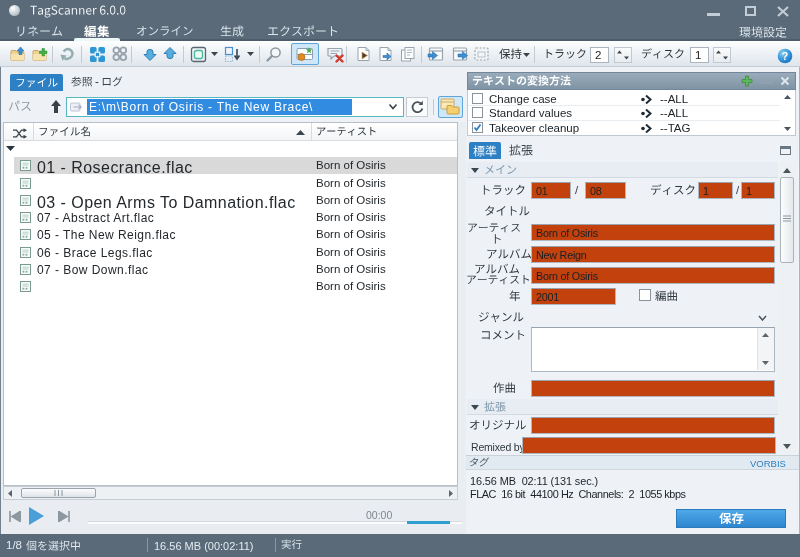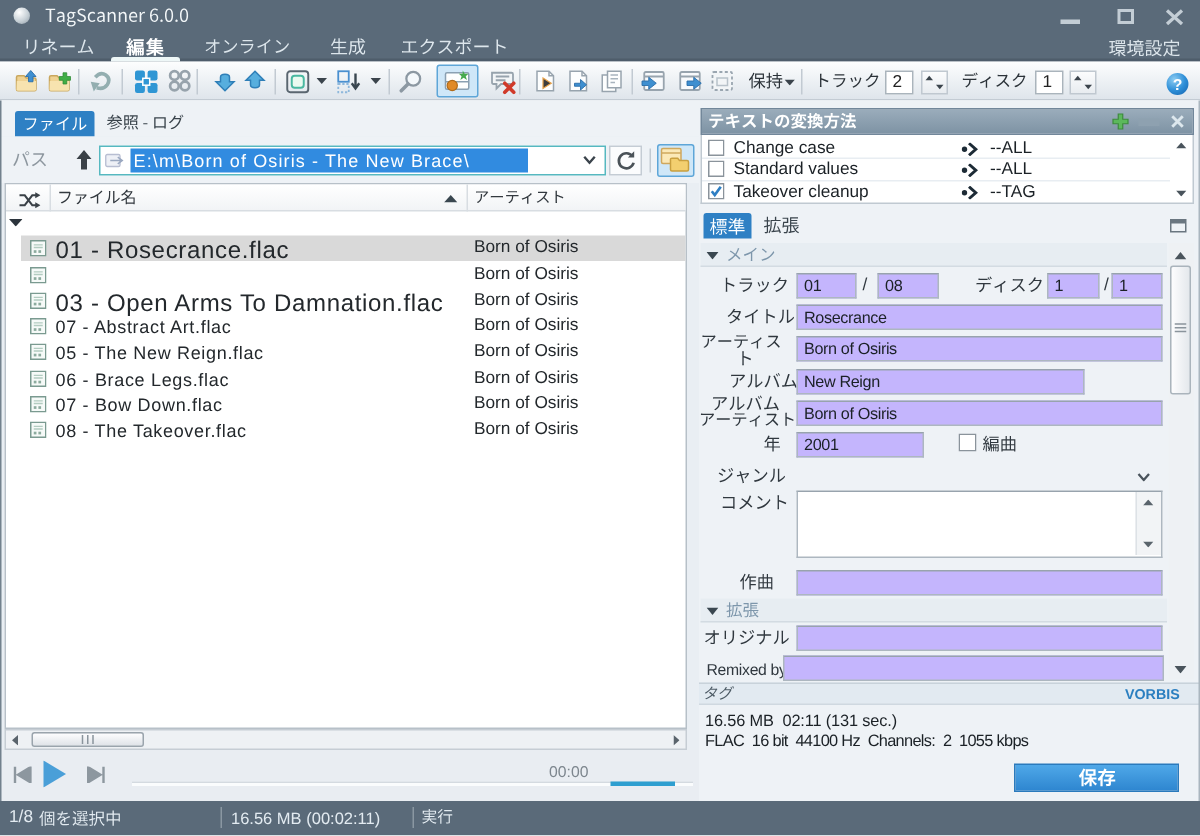--- a/index.html
+++ b/index.html
@@ -1,19 +1,19 @@
 <!DOCTYPE html>
 <html><head><meta charset="utf-8"><title>TagScanner</title><style>
 *{margin:0;padding:0;box-sizing:border-box}
 html,body{width:800px;height:557px;overflow:hidden}
 body{font-family:"Liberation Sans",sans-serif;-webkit-font-smoothing:antialiased}
 #win{position:relative;width:800px;height:557px;background:#e9eef3;overflow:hidden}
 .abs{position:absolute}
 svg{display:block}
-.inp{position:absolute;background:#c4b5fd;border:1px solid #adb7c0;border-top-color:#98a3ad;
+.inp{position:absolute;background:#c2410c;border:1px solid #adb7c0;border-top-color:#98a3ad;
  font-size:10.8px;letter-spacing:-0.25px;color:#1b2126;line-height:14px;padding:1px 0 0 4px;white-space:nowrap;overflow:hidden}
 .sep{position:absolute;top:46px;width:1px;height:17px;background:#c2cad2}
 </style></head><body>
 <div id="win">
     <div class="abs" style="left:0;top:0;width:800px;height:41px;background:#5a6a79"></div>
     <div class="abs" style="left:9px;top:5px;width:11px;height:11px;border-radius:50%;background:radial-gradient(circle at 35% 30%,#ffffff,#c7d0d6 55%,#8d9aa4)"></div>
     <div class="abs" style="left:30px;top:4px">
       <svg class="" width="96.0" height="12.0" viewBox="0 0 96.0 12.0" style="overflow:visible">
         <path d="M3 10.6H4.2V2.7H6.8V1.8H0.4V2.7H3.0Z M9.8 10.7C10.6 10.7 11.3 10.3 12 9.8H12.0L12.1 10.6H13.0V6.6C13 4.9 12.3 3.9 10.7 3.9C9.7 3.9 8.8 4.3 8.2 4.7L8.6 5.5C9.1 5.1 9.8 4.8 10.5 4.8C11.6 4.8 11.9 5.6 11.9 6.4C9.1 6.7 7.9 7.5 7.9 8.9C7.9 10 8.7 10.7 9.8 10.7ZM10.1 9.8C9.5 9.8 9 9.5 9 8.8C9 8 9.7 7.4 11.9 7.2V9.0C11.3 9.5 10.7 9.8 10.1 9.8Z M17.2 13.6C19.3 13.6 20.5 12.5 20.5 11.3C20.5 10.2 19.8 9.8 18.3 9.8H17.0C16.1 9.8 15.9 9.5 15.9 9.0C15.9 8.7 16 8.5 16.3 8.3C16.6 8.4 16.9 8.5 17.2 8.5C18.6 8.5 19.6 7.6 19.6 6.2C19.6 5.7 19.4 5.2 19.1 4.9H20.4V4.0H18.2C17.9 3.9 17.6 3.9 17.2 3.9C15.9 3.9 14.8 4.8 14.8 6.2C14.8 7 15.2 7.6 15.6 8.0V8.0C15.3 8.2 14.9 8.7 14.9 9.2C14.9 9.7 15.2 10.1 15.5 10.3V10.3C14.9 10.7 14.6 11.3 14.6 11.8C14.6 12.9 15.7 13.6 17.2 13.6ZM17.2 7.8C16.5 7.8 15.9 7.2 15.9 6.2C15.9 5.2 16.5 4.7 17.2 4.7C18 4.7 18.6 5.2 18.6 6.2C18.6 7.2 18 7.8 17.2 7.8ZM17.4 12.8C16.2 12.8 15.5 12.4 15.5 11.7C15.5 11.3 15.7 10.9 16.2 10.6C16.5 10.6 16.8 10.7 17 10.7H18.1C19 10.7 19.5 10.9 19.5 11.5C19.5 12.2 18.7 12.8 17.4 12.8Z M24.4 10.7C26.2 10.7 27.3 9.6 27.3 8.2C27.3 6.9 26.6 6.3 25.5 5.9L24.3 5.3C23.6 5 22.8 4.7 22.8 3.9C22.8 3.1 23.5 2.6 24.5 2.6C25.3 2.6 25.9 2.9 26.5 3.4L27 2.7C26.4 2.1 25.5 1.6 24.5 1.6C22.9 1.6 21.7 2.6 21.7 3.9C21.7 5.2 22.7 5.8 23.5 6.2L24.7 6.7C25.6 7.1 26.2 7.4 26.2 8.3C26.2 9.2 25.5 9.7 24.4 9.7C23.5 9.7 22.6 9.3 21.9 8.7L21.3 9.4C22 10.2 23.1 10.7 24.4 10.7Z M31.5 10.7C32.3 10.7 33.1 10.4 33.6 9.9L33.2 9.2C32.8 9.5 32.2 9.8 31.6 9.8C30.4 9.8 29.6 8.8 29.6 7.3C29.6 5.8 30.5 4.8 31.7 4.8C32.2 4.8 32.6 5 33 5.4L33.5 4.6C33.1 4.2 32.5 3.9 31.6 3.9C29.9 3.9 28.5 5.1 28.5 7.3C28.5 9.5 29.8 10.7 31.5 10.7Z M36.6 10.7C37.4 10.7 38.1 10.3 38.7 9.8H38.8L38.9 10.6H39.8V6.6C39.8 4.9 39.1 3.9 37.5 3.9C36.5 3.9 35.6 4.3 35 4.7L35.4 5.5C35.9 5.1 36.6 4.8 37.3 4.8C38.4 4.8 38.7 5.6 38.7 6.4C35.9 6.7 34.7 7.5 34.7 8.9C34.7 10 35.5 10.7 36.6 10.7ZM36.9 9.8C36.3 9.8 35.7 9.5 35.7 8.8C35.7 8 36.5 7.4 38.7 7.2V9.0C38.1 9.5 37.5 9.8 36.9 9.8Z M41.8 10.6H42.9V5.8C43.6 5.2 44.1 4.8 44.7 4.8C45.6 4.8 46 5.4 46 6.6V10.6H47.1V6.4C47.1 4.8 46.4 3.9 45.1 3.9C44.2 3.9 43.5 4.4 42.9 5.0H42.9L42.7 4.0H41.8Z M49.2 10.6H50.3V5.8C50.9 5.2 51.4 4.8 52 4.8C52.9 4.8 53.3 5.4 53.3 6.6V10.6H54.4V6.4C54.4 4.8 53.7 3.9 52.4 3.9C51.5 3.9 50.8 4.4 50.2 5.0H50.2L50.1 4.0H49.2Z M59.1 10.7C60 10.7 60.7 10.4 61.3 10.1L60.9 9.3C60.4 9.6 59.9 9.8 59.2 9.8C58 9.8 57.2 9 57.1 7.6H61.5C61.5 7.4 61.5 7.2 61.5 6.9C61.5 5.1 60.6 3.9 58.9 3.9C57.4 3.9 56 5.2 56 7.3C56 9.5 57.4 10.7 59.1 10.7ZM57.1 6.8C57.2 5.5 58 4.8 58.9 4.8C60 4.8 60.6 5.5 60.6 6.8Z M63.1 10.6H64.2V6.4C64.7 5.3 65.3 4.9 65.9 4.9C66.1 4.9 66.3 4.9 66.5 5.0L66.7 4.0C66.5 3.9 66.3 3.9 66 3.9C65.3 3.9 64.6 4.4 64.2 5.2H64.1L64 4.0H63.1Z M73 10.7C74.4 10.7 75.5 9.6 75.5 7.9C75.5 6 74.6 5.1 73.1 5.1C72.4 5.1 71.6 5.5 71.1 6.2C71.1 3.4 72.1 2.5 73.3 2.5C73.9 2.5 74.4 2.8 74.7 3.2L75.4 2.5C74.9 2 74.2 1.6 73.3 1.6C71.6 1.6 70 2.9 70 6.4C70 9.3 71.3 10.7 73 10.7ZM71.1 7.0C71.7 6.2 72.3 5.9 72.9 5.9C74 5.9 74.5 6.7 74.5 7.9C74.5 9.1 73.8 9.9 73 9.9C71.9 9.9 71.2 8.9 71.1 7.0Z M77.7 10.7C78.1 10.7 78.5 10.4 78.5 9.9C78.5 9.4 78.1 9 77.7 9.0C77.3 9 76.9 9.4 76.9 9.9C76.9 10.4 77.3 10.7 77.7 10.7Z M82.7 10.7C84.4 10.7 85.4 9.2 85.4 6.1C85.4 3.1 84.4 1.6 82.7 1.6C81 1.6 80 3.1 80 6.1C80 9.2 81 10.7 82.7 10.7ZM82.7 9.8C81.7 9.8 81 8.7 81 6.1C81 3.6 81.7 2.5 82.7 2.5C83.7 2.5 84.4 3.6 84.4 6.1C84.4 8.7 83.7 9.8 82.7 9.8Z M87.7 10.7C88.1 10.7 88.5 10.4 88.5 9.9C88.5 9.4 88.1 9 87.7 9.0C87.3 9 86.9 9.4 86.9 9.9C86.9 10.4 87.3 10.7 87.7 10.7Z M92.7 10.7C94.4 10.7 95.4 9.2 95.4 6.1C95.4 3.1 94.4 1.6 92.7 1.6C91 1.6 90 3.1 90 6.1C90 9.2 91 10.7 92.7 10.7ZM92.7 9.8C91.7 9.8 91 8.7 91 6.1C91 3.6 91.7 2.5 92.7 2.5C93.7 2.5 94.4 3.6 94.4 6.1C94.4 8.7 93.7 9.8 92.7 9.8Z" fill="#f2f6f8"></path>
       </svg>
@@ -397,21 +397,20 @@
     <div class="abs" style="left:37px;top:263.0px;font-size:12px;color:#23282c;letter-spacing:0.45px;white-space:nowrap">07 - Bow Down.flac</div>
     <div class="abs" style="left:316px;top:263.0px;font-size:11.5px;color:#23282c;white-space:nowrap">Born of Osiris</div>
     <div class="abs" style="left:20px;top:281.3px">
       <svg width="11" height="11" viewBox="0 0 11 11" style="">
         <rect x="0.5" y="0.5" width="10" height="10" fill="#f6faf8" stroke="#7a9a90" stroke-width="1"></rect>
         <rect x="2.5" y="6.8" width="1.8" height="1.8" fill="#8cab9e"></rect>
         <rect x="5.6" y="6.8" width="1.8" height="1.8" fill="#8cab9e"></rect>
         <path d="M2.5 3.2 L8.5 3.2 M2.5 5 L8.5 5" stroke="#b2ccc0" stroke-width="0.9"></path>
       </svg>
     </div>
-    <div class="abs" style="left:37px;top:280.3px;font-size:12px;color:#23282c;letter-spacing:0.45px;white-space:nowrap">08 - The Takeover.flac</div>
     <div class="abs" style="left:316px;top:280.3px;font-size:11.5px;color:#23282c;white-space:nowrap">Born of Osiris</div>
     <div class="abs" style="left:3px;top:486px;width:455px;height:14px;background:#eef1f4;border:1px solid #c6cdd4;border-top:1px solid #c6cdd4"></div>
     <div class="abs" style="left:8px;top:490px">
       <svg width="4" height="7" viewBox="0 0 4 7" style="">
         <path d="M4 0 L4 7 L0 3.5 Z" fill="#5a646c"></path>
       </svg>
     </div>
     <div class="abs" style="left:449px;top:490px">
       <svg width="4" height="7" viewBox="0 0 4 7" style="">
         <path d="M0 0 L0 7 L4 3.5 Z" fill="#5a646c"></path>
@@ -538,40 +537,39 @@
     <div class="abs" style="left:480px;top:184px">
       <svg class="" width="46.0" height="11.5" viewBox="0 0 46.0 11.5" style="overflow:visible">
         <path d="M3.9 9.1C3.9 9.5 3.9 10.1 3.8 10.5H4.9C4.9 10.1 4.8 9.5 4.8 9.1L4.8 5.3C6.1 5.7 8.1 6.5 9.3 7.2L9.7 6.2C8.5 5.6 6.3 4.7 4.8 4.3V2.4C4.8 2.1 4.9 1.6 4.9 1.2H3.8C3.9 1.6 3.9 2.1 3.9 2.4C3.9 3.4 3.9 8.5 3.9 9.1Z M14.2 1.6V2.5C14.5 2.5 14.8 2.5 15.2 2.5C15.8 2.5 19.1 2.5 19.7 2.5C20.1 2.5 20.5 2.5 20.8 2.5V1.6C20.5 1.6 20.1 1.6 19.7 1.6C19 1.6 15.8 1.6 15.2 1.6C14.8 1.6 14.5 1.6 14.2 1.6ZM21.6 4.6 20.9 4.2C20.8 4.2 20.6 4.3 20.3 4.3C19.7 4.3 14.8 4.3 14.2 4.3C13.9 4.3 13.5 4.2 13.1 4.2V5.2C13.5 5.1 14 5.1 14.2 5.1C14.9 5.1 19.8 5.1 20.4 5.1C20.1 6 19.7 6.9 19 7.7C18 8.7 16.6 9.4 14.9 9.8L15.7 10.6C17.1 10.2 18.6 9.5 19.8 8.2C20.6 7.3 21.1 6.1 21.4 4.9C21.5 4.8 21.5 4.7 21.6 4.6Z M28.6 3.5 27.7 3.8C27.9 4.3 28.5 5.8 28.6 6.3L29.5 6.0C29.3 5.5 28.8 4 28.6 3.5ZM32.7 4.1 31.7 3.8C31.6 5.3 31 6.8 30.1 7.8C29.2 8.9 27.7 9.8 26.4 10.2L27.2 11.0C28.5 10.5 29.9 9.6 30.9 8.2C31.7 7.2 32.2 6 32.5 4.7C32.6 4.6 32.6 4.4 32.7 4.1ZM25.9 4.1 25 4.4C25.3 4.8 25.9 6.4 26.1 7.0L26.9 6.7C26.7 6.1 26.1 4.6 25.9 4.1Z M40.7 1.2 39.6 0.8C39.5 1.1 39.4 1.6 39.2 1.7C38.8 2.8 37.6 4.5 35.6 5.6L36.4 6.2C37.7 5.4 38.7 4.4 39.3 3.4H43.2C43 4.5 42.3 5.9 41.4 7.0C40.4 8.2 38.9 9.3 36.8 9.9L37.6 10.6C39.8 9.8 41.2 8.8 42.2 7.5C43.2 6.3 44 4.7 44.3 3.5C44.3 3.4 44.4 3.1 44.5 2.9L43.8 2.5C43.6 2.5 43.3 2.6 43 2.6H39.9L40.2 2.1C40.3 1.9 40.5 1.5 40.7 1.2Z" fill="#30383f"></path>
       </svg>
     </div>
     <div class="abs" style="left:484px;top:205px">
       <svg class="" width="46.0" height="11.5" viewBox="0 0 46.0 11.5" style="overflow:visible">
         <path d="M6.2 1.1 5.1 0.8C5 1.1 4.9 1.5 4.7 1.7C4.2 2.7 3 4.4 1.1 5.7L1.8 6.3C3.1 5.4 4.1 4.3 4.9 3.2H8.8C8.5 4.2 7.9 5.4 7.2 6.4C6.4 5.8 5.5 5.3 4.8 4.9L4.2 5.5C4.9 5.9 5.8 6.5 6.6 7.1C5.6 8.3 4.1 9.3 2.1 9.9L3 10.6C4.9 9.9 6.3 8.8 7.3 7.7C7.8 8.1 8.3 8.4 8.6 8.8L9.3 8.0C8.9 7.7 8.5 7.3 8 6.9C8.8 5.8 9.5 4.4 9.8 3.4C9.8 3.2 9.9 2.9 10 2.7L9.3 2.3C9.1 2.4 8.8 2.4 8.5 2.4H5.4L5.6 2.0C5.8 1.8 6 1.4 6.2 1.1Z M12.5 6 12.9 6.9C14.5 6.4 16.1 5.7 17.3 5.0V9.2C17.3 9.7 17.3 10.3 17.3 10.5H18.4C18.3 10.2 18.3 9.7 18.3 9.2V4.4C19.5 3.6 20.6 2.7 21.4 1.8L20.7 1.1C19.9 2.1 18.7 3.1 17.5 3.8C16.2 4.6 14.5 5.4 12.5 6.0Z M26.9 9.1C26.9 9.5 26.9 10.1 26.8 10.5H27.9C27.9 10.1 27.8 9.5 27.8 9.1L27.8 5.3C29.1 5.7 31.1 6.5 32.3 7.2L32.7 6.2C31.5 5.6 29.3 4.7 27.8 4.3V2.4C27.8 2.1 27.9 1.6 27.9 1.2H26.8C26.9 1.6 26.9 2.1 26.9 2.4C26.9 3.4 26.9 8.5 26.9 9.1Z M40.5 9.9 41.1 10.4C41.2 10.3 41.3 10.2 41.5 10.1C42.9 9.5 44.5 8.3 45.4 6.9L44.9 6.2C44 7.5 42.6 8.5 41.5 9.0C41.5 8.6 41.5 3.1 41.5 2.3C41.5 1.9 41.6 1.6 41.6 1.5H40.5C40.5 1.6 40.6 1.9 40.6 2.3C40.6 3.1 40.6 8.7 40.6 9.2C40.6 9.5 40.6 9.7 40.5 9.9ZM35.3 9.8 36.1 10.4C37.1 9.6 37.8 8.5 38.2 7.2C38.5 6.1 38.5 3.6 38.5 2.4C38.5 2 38.6 1.7 38.6 1.5H37.5C37.6 1.8 37.6 2 37.6 2.4C37.6 3.6 37.6 5.9 37.3 7.0C36.9 8.1 36.2 9.1 35.3 9.8Z" fill="#30383f"></path>
       </svg>
     </div>
-    <div class="inp" style="left:531px;top:203px;width:244px;height:17px"><span style="position:relative;top:0">Rosecrance</span></div>
     <div class="abs" style="left:467px;top:222px;width:60px;text-align:center">
       <svg class="" width="54.0" height="10.8" viewBox="0 0 54.0 10.8" style="overflow:visible">
         <path d="M10.1 2.2 9.5 1.7C9.4 1.7 9 1.8 8.8 1.8C8.1 1.8 3.1 1.8 2.6 1.8C2.2 1.8 1.7 1.7 1.3 1.7V2.6C1.8 2.6 2.2 2.6 2.6 2.6C3.1 2.6 8 2.6 8.7 2.6C8.4 3.3 7.4 4.4 6.4 5.0L7.1 5.6C8.3 4.7 9.3 3.3 9.8 2.6C9.8 2.5 10 2.3 10.1 2.2ZM5.7 3.6H4.8C4.8 3.9 4.8 4.1 4.8 4.4C4.8 6.2 4.6 7.8 2.9 8.8C2.6 9 2.2 9.2 1.9 9.3L2.7 9.9C5.5 8.5 5.7 6.6 5.7 3.6Z M11.9 4.8V5.9C12.2 5.9 12.8 5.8 13.4 5.8C14.2 5.8 18.5 5.8 19.3 5.8C19.8 5.8 20.3 5.9 20.5 5.9V4.8C20.2 4.8 19.9 4.9 19.3 4.9C18.5 4.9 14.2 4.9 13.4 4.9C12.8 4.9 12.2 4.8 11.9 4.8Z M23.9 1.5V2.4C24.2 2.4 24.5 2.4 24.9 2.4C25.5 2.4 28.7 2.4 29.3 2.4C29.6 2.4 30 2.4 30.3 2.4V1.5C30 1.6 29.6 1.6 29.3 1.6C28.7 1.6 25.5 1.6 24.9 1.6C24.5 1.6 24.2 1.5 23.9 1.5ZM22.6 4.2V5.1C22.9 5.1 23.2 5.1 23.6 5.1H26.8C26.8 6.1 26.7 7 26.2 7.8C25.8 8.5 25 9.1 24.1 9.4L24.9 10.0C25.9 9.5 26.7 8.8 27.1 8.0C27.5 7.2 27.7 6.3 27.7 5.1H30.6C30.9 5.1 31.2 5.1 31.5 5.1V4.2C31.2 4.3 30.9 4.3 30.6 4.3C30.1 4.3 24.2 4.3 23.6 4.3C23.2 4.3 22.9 4.3 22.6 4.2Z M33.7 6.7 34.1 7.5C35.3 7.1 36.6 6.6 37.5 6.1V9.4C37.5 9.7 37.5 10.2 37.5 10.3H38.5C38.4 10.2 38.4 9.7 38.4 9.4V5.6C39.4 4.9 40.3 4.1 40.8 3.5L40.2 2.9C39.6 3.6 38.6 4.5 37.6 5.1C36.7 5.6 35.1 6.4 33.7 6.7Z M51.8 2.3 51.3 1.9C51.1 1.9 50.8 1.9 50.5 1.9C50.1 1.9 46.7 1.9 46.3 1.9C46 1.9 45.4 1.9 45.2 1.9V2.9C45.3 2.9 45.9 2.8 46.3 2.8C46.7 2.8 50.1 2.8 50.5 2.8C50.3 3.7 49.5 5 48.7 5.8C47.6 7.1 46 8.3 44.3 9.0L45 9.7C46.6 9 48 7.8 49.2 6.6C50.3 7.6 51.4 8.8 52.2 9.8L52.9 9.1C52.2 8.3 50.9 6.9 49.8 5.9C50.5 4.9 51.2 3.7 51.6 2.8C51.6 2.6 51.8 2.4 51.8 2.3Z" fill="#30383f"></path>
       </svg>
     </div>
     <div class="abs" style="left:467px;top:233px;width:60px;text-align:center;justify-content:center">
       <div style="display:flex;justify-content:center">
         <svg class="" width="11.5" height="11.5" viewBox="0 0 11.5 11.5" style="overflow:visible">
           <path d="M3.9 9.1C3.9 9.5 3.9 10.1 3.8 10.5H4.9C4.9 10.1 4.8 9.5 4.8 9.1L4.8 5.3C6.1 5.7 8.1 6.5 9.3 7.2L9.7 6.2C8.5 5.6 6.3 4.7 4.8 4.3V2.4C4.8 2.1 4.9 1.6 4.9 1.2H3.8C3.9 1.6 3.9 2.1 3.9 2.4C3.9 3.4 3.9 8.5 3.9 9.1Z" fill="#30383f"></path>
         </svg>
       </div>
     </div>
     <div class="inp" style="left:531px;top:224px;width:244px;height:17px"><span style="position:relative;top:0">Born of Osiris</span></div>
     <div class="abs" style="left:486px;top:248px">
       <svg class="" width="46.0" height="11.5" viewBox="0 0 46.0 11.5" style="overflow:visible">
         <path d="M10.7 2.3 10.1 1.8C10 1.8 9.6 1.9 9.3 1.9C8.6 1.9 3.3 1.9 2.7 1.9C2.3 1.9 1.8 1.8 1.4 1.8V2.8C1.9 2.8 2.3 2.7 2.7 2.7C3.3 2.7 8.5 2.7 9.3 2.7C8.9 3.5 7.8 4.7 6.8 5.3L7.5 5.9C8.8 5 9.9 3.5 10.4 2.8C10.5 2.6 10.6 2.5 10.7 2.3ZM6.1 3.9H5.1C5.1 4.2 5.1 4.4 5.1 4.7C5.1 6.6 4.9 8.3 3.1 9.3C2.8 9.6 2.4 9.8 2.1 9.9L2.9 10.5C5.8 9.1 6.1 7 6.1 3.9Z M17.5 9.9 18.1 10.4C18.2 10.3 18.3 10.2 18.5 10.1C19.9 9.5 21.5 8.3 22.4 6.9L21.9 6.2C21 7.5 19.6 8.5 18.5 9.0C18.5 8.6 18.5 3.1 18.5 2.3C18.5 1.9 18.6 1.6 18.6 1.5H17.5C17.5 1.6 17.6 1.9 17.6 2.3C17.6 3.1 17.6 8.7 17.6 9.2C17.6 9.5 17.6 9.7 17.5 9.9ZM12.3 9.8 13.1 10.4C14.1 9.6 14.8 8.5 15.2 7.2C15.5 6.1 15.5 3.6 15.5 2.4C15.5 2 15.6 1.7 15.6 1.5H14.5C14.6 1.8 14.6 2 14.6 2.4C14.6 3.6 14.6 5.9 14.3 7.0C13.9 8.1 13.2 9.1 12.3 9.8Z M31.8 1.2 31.2 1.4C31.5 1.9 31.9 2.5 32.1 3.0L32.7 2.7C32.5 2.3 32.1 1.6 31.8 1.2ZM33.1 0.7 32.5 1.0C32.8 1.4 33.2 2 33.4 2.5L34 2.3C33.8 1.8 33.4 1.1 33.1 0.7ZM25.5 6.7C25.1 7.6 24.5 8.8 23.7 9.8L24.7 10.2C25.4 9.3 26 8.1 26.4 7.0C26.9 5.9 27.3 4.2 27.5 3.4C27.5 3.2 27.6 2.9 27.7 2.6L26.6 2.4C26.5 3.7 26 5.5 25.5 6.7ZM31.2 6.2C31.6 7.5 32.2 9 32.5 10.2L33.5 9.8C33.2 8.8 32.6 7 32.1 5.9C31.6 4.7 30.9 3.1 30.4 2.3L29.5 2.6C30 3.4 30.7 5 31.2 6.2Z M36.4 8.8C36.1 8.9 35.7 8.9 35.4 8.9L35.5 9.9C35.9 9.9 36.2 9.8 36.5 9.8C38 9.7 41.9 9.2 43.6 9.0C43.9 9.6 44.1 10.1 44.3 10.5L45.2 10.1C44.8 8.9 43.5 6.6 42.7 5.4L41.8 5.8C42.3 6.3 42.8 7.2 43.2 8.1C42 8.3 39.8 8.6 38.1 8.7C38.6 7.2 39.8 3.7 40.1 2.6C40.3 2.1 40.4 1.8 40.5 1.5L39.4 1.3C39.3 1.6 39.3 1.9 39.1 2.4C38.8 3.5 37.6 7.2 37 8.8Z" fill="#30383f"></path>
       </svg>
     </div>
-    <div class="inp" style="left:531px;top:246px;width:192px;height:17px"><span style="position:relative;top:0">New Reign</span></div>
+    <div class="inp" style="left:531px;top:246px;width:244px;height:17px"><span style="position:relative;top:0">New Reign</span></div>
     <div class="abs" style="left:467px;top:263px;width:60px;text-align:center">
       <div style="display:flex;justify-content:center">
         <svg class="" width="46.0" height="11.5" viewBox="0 0 46.0 11.5" style="overflow:visible">
           <path d="M10.7 2.3 10.1 1.8C10 1.8 9.6 1.9 9.3 1.9C8.6 1.9 3.3 1.9 2.7 1.9C2.3 1.9 1.8 1.8 1.4 1.8V2.8C1.9 2.8 2.3 2.7 2.7 2.7C3.3 2.7 8.5 2.7 9.3 2.7C8.9 3.5 7.8 4.7 6.8 5.3L7.5 5.9C8.8 5 9.9 3.5 10.4 2.8C10.5 2.6 10.6 2.5 10.7 2.3ZM6.1 3.9H5.1C5.1 4.2 5.1 4.4 5.1 4.7C5.1 6.6 4.9 8.3 3.1 9.3C2.8 9.6 2.4 9.8 2.1 9.9L2.9 10.5C5.8 9.1 6.1 7 6.1 3.9Z M17.5 9.9 18.1 10.4C18.2 10.3 18.3 10.2 18.5 10.1C19.9 9.5 21.5 8.3 22.4 6.9L21.9 6.2C21 7.5 19.6 8.5 18.5 9.0C18.5 8.6 18.5 3.1 18.5 2.3C18.5 1.9 18.6 1.6 18.6 1.5H17.5C17.5 1.6 17.6 1.9 17.6 2.3C17.6 3.1 17.6 8.7 17.6 9.2C17.6 9.5 17.6 9.7 17.5 9.9ZM12.3 9.8 13.1 10.4C14.1 9.6 14.8 8.5 15.2 7.2C15.5 6.1 15.5 3.6 15.5 2.4C15.5 2 15.6 1.7 15.6 1.5H14.5C14.6 1.8 14.6 2 14.6 2.4C14.6 3.6 14.6 5.9 14.3 7.0C13.9 8.1 13.2 9.1 12.3 9.8Z M31.8 1.2 31.2 1.4C31.5 1.9 31.9 2.5 32.1 3.0L32.7 2.7C32.5 2.3 32.1 1.6 31.8 1.2ZM33.1 0.7 32.5 1.0C32.8 1.4 33.2 2 33.4 2.5L34 2.3C33.8 1.8 33.4 1.1 33.1 0.7ZM25.5 6.7C25.1 7.6 24.5 8.8 23.7 9.8L24.7 10.2C25.4 9.3 26 8.1 26.4 7.0C26.9 5.9 27.3 4.2 27.5 3.4C27.5 3.2 27.6 2.9 27.7 2.6L26.6 2.4C26.5 3.7 26 5.5 25.5 6.7ZM31.2 6.2C31.6 7.5 32.2 9 32.5 10.2L33.5 9.8C33.2 8.8 32.6 7 32.1 5.9C31.6 4.7 30.9 3.1 30.4 2.3L29.5 2.6C30 3.4 30.7 5 31.2 6.2Z M36.4 8.8C36.1 8.9 35.7 8.9 35.4 8.9L35.5 9.9C35.9 9.9 36.2 9.8 36.5 9.8C38 9.7 41.9 9.2 43.6 9.0C43.9 9.6 44.1 10.1 44.3 10.5L45.2 10.1C44.8 8.9 43.5 6.6 42.7 5.4L41.8 5.8C42.3 6.3 42.8 7.2 43.2 8.1C42 8.3 39.8 8.6 38.1 8.7C38.6 7.2 39.8 3.7 40.1 2.6C40.3 2.1 40.4 1.8 40.5 1.5L39.4 1.3C39.3 1.6 39.3 1.9 39.1 2.4C38.8 3.5 37.6 7.2 37 8.8Z" fill="#30383f"></path>
         </svg>
       </div>
     </div>
     <div class="abs" style="left:467px;top:274px;width:62px">
       <div style="display:flex;justify-content:center">
         <svg class="" width="64.8" height="10.8" viewBox="0 0 64.8 10.8" style="overflow:visible">
@@ -663,21 +661,21 @@
       <svg style="margin:37px auto 0;display:block" width="8" height="7" viewBox="0 0 8 7">
         <path d="M0 1 L8 1 M0 3.5 L8 3.5 M0 6 L8 6" stroke="#8a949c" stroke-width="1"></path>
       </svg>
     </div>
     <div class="abs" style="left:466px;top:455px;width:334px;height:15px;background:#e2eaf1;border-top:1px solid #c8d2da;border-bottom:1px solid #cfd8e0;"></div>
     <div class="abs" style="left:469px;top:457px;transform:skewX(-12deg)">
       <svg class="" width="20.0" height="10.0" viewBox="0 0 20.0 10.0" style="overflow:visible">
         <path d="M5.4 1 4.5 0.7C4.4 0.9 4.2 1.3 4.1 1.5C3.7 2.4 2.6 3.9 0.9 4.9L1.6 5.5C2.7 4.7 3.6 3.7 4.2 2.8H7.6C7.4 3.6 6.9 4.7 6.3 5.6C5.6 5.1 4.8 4.6 4.2 4.2L3.6 4.8C4.2 5.2 5 5.7 5.7 6.2C4.8 7.2 3.6 8.1 1.9 8.6L2.6 9.2C4.3 8.6 5.5 7.7 6.4 6.7C6.8 7 7.2 7.3 7.5 7.6L8.1 6.9C7.8 6.7 7.4 6.4 6.9 6.0C7.7 5 8.2 3.9 8.5 2.9C8.6 2.8 8.6 2.5 8.7 2.4L8.1 2.0C7.9 2.1 7.7 2.1 7.4 2.1H4.7L4.9 1.7C5 1.6 5.2 1.2 5.4 1.0Z M17.6 0.8 17.1 1.0C17.4 1.4 17.7 2 17.9 2.4L18.5 2.2C18.3 1.8 17.9 1.2 17.6 0.8ZM18.8 0.4 18.2 0.6C18.5 1 18.8 1.6 19.1 2.0L19.6 1.8C19.4 1.4 19 0.8 18.8 0.4ZM15 1.3 14 1.0C14 1.2 13.8 1.6 13.7 1.8C13.3 2.7 12.3 4.1 10.6 5.2L11.3 5.7C12.4 4.9 13.2 4.1 13.8 3.2H17.2C17 4.1 16.4 5.4 15.6 6.3C14.7 7.4 13.4 8.3 11.6 8.8L12.3 9.5C14.2 8.8 15.4 7.9 16.3 6.8C17.2 5.7 17.8 4.3 18.1 3.3C18.1 3.2 18.2 2.9 18.3 2.8L17.6 2.4C17.5 2.5 17.3 2.5 17 2.5H14.3L14.5 2.1C14.6 1.9 14.8 1.5 15 1.3Z" fill="#4c5a64"></path>
       </svg>
     </div>
-    <div class="abs" style="left:750px;top:458px;font-size:9.5px;font-weight:bold;color:#2b7fc0">VORBIS</div>
+    <div class="abs" style="left:750px;top:458px;font-size:9.5px;font-weight:normal;color:#2b7fc0">VORBIS</div>
     <div class="abs" style="left:470px;top:475px;font-size:10.9px;letter-spacing:-0.1px;color:#1b2126">16.56 MB&nbsp; 02:11 (131 sec.)</div>
     <div class="abs" style="left:470px;top:488px;font-size:10.9px;letter-spacing:-0.45px;color:#1b2126">FLAC&nbsp; 16 bit&nbsp; 44100 Hz&nbsp; Channels:&nbsp; 2&nbsp; 1055 kbps</div>
     <div class="abs" style="left:676px;top:509px;width:110px;height:19px;background:linear-gradient(#4fa8e8,#2e86d0);border:1px solid #2a7abc;display:flex;align-items:center;justify-content:center">
       <svg class="" width="25.0" height="12.5" viewBox="0 0 25.0 12.5" style="overflow:visible">
         <path d="M6.2 2.2H9.9V3.9H6.2ZM4.8 0.9V5.2H7.3V6.4H4.0V7.7H6.6C5.8 8.8 4.7 9.8 3.5 10.4C3.9 10.7 4.4 11.3 4.6 11.6C5.6 11 6.5 10 7.3 8.9V12.1H8.8V8.9C9.5 10 10.4 11 11.3 11.7C11.6 11.3 12.1 10.8 12.4 10.5C11.3 9.9 10.2 8.8 9.5 7.7H12.0V6.4H8.8V5.2H11.4V0.9ZM3.2 0.4C2.5 2.2 1.4 4 0.2 5.1C0.5 5.5 0.9 6.3 1 6.6C1.4 6.3 1.7 5.9 2 5.5V12.1H3.4V3.3C3.9 2.5 4.2 1.7 4.6 0.9Z M20.1 6.5V7.6H16.9V9.0H20.1V10.5C20.1 10.7 20 10.7 19.8 10.7C19.6 10.7 18.8 10.7 18.2 10.7C18.4 11.1 18.6 11.7 18.6 12.1C19.6 12.1 20.4 12.1 20.9 11.9C21.4 11.7 21.6 11.3 21.6 10.5V9.0H24.5V7.6H21.6V7.2C22.4 6.6 23.2 5.8 23.9 5.1L22.9 4.3L22.6 4.4H17.8V5.8H21.4C21.1 6 20.8 6.3 20.5 6.5ZM17.1 0.4C17 0.9 16.8 1.5 16.6 2.0H13.2V3.4H15.9C15.2 4.9 14.1 6.3 12.8 7.2C13 7.6 13.3 8.3 13.5 8.7C13.9 8.4 14.3 8.1 14.6 7.8V12.1H16.1V6.1C16.7 5.3 17.2 4.4 17.7 3.4H24.3V2.0H18.3C18.4 1.6 18.6 1.2 18.7 0.8Z" fill="#ffffff"></path>
       </svg>
     </div>
     <div class="abs" style="left:0;top:67px;width:1px;height:467px;background:#72818d"></div>
     <div class="abs" style="left:799px;top:67px;width:1px;height:467px;background:#aab6bf"></div>
     <div class="abs" style="left:0;top:534px;width:800px;height:23px;background:#5a6a79"></div>

